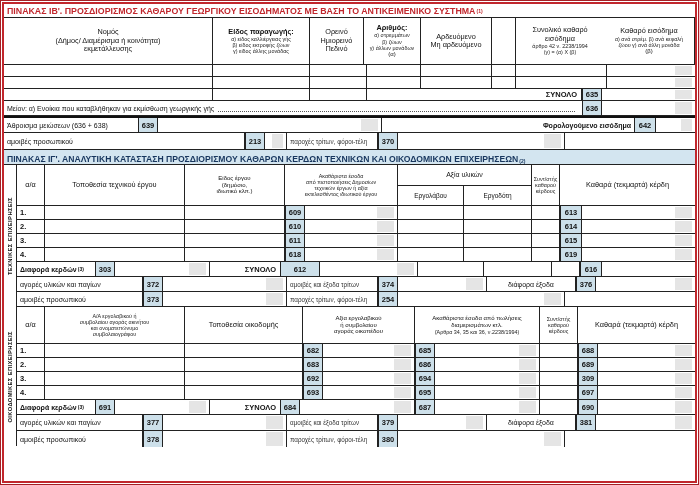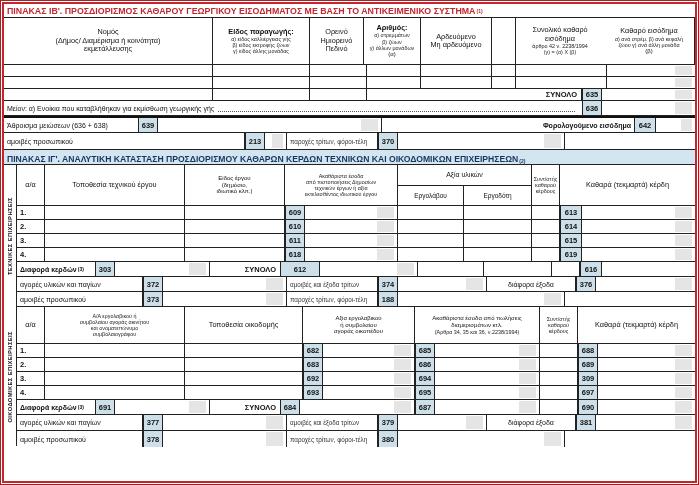--- a/index.html
+++ b/index.html
@@ -316,21 +316,21 @@
                 <span class="tail"></span>
               </div>
         </div>
         <div class="row" style="height:15px">
           <div class="c lbl" style="width:126px">αμοιβές προσωπικού</div>
           <div class="c code" style="width:20px">373</div>
           <div class="c fld" style="width:124px">
                 <span class="tail"></span>
               </div>
           <div class="c lbl sm" style="width:91px">παροχές τρίτων, φόροι-τέλη</div>
-          <div class="c code" style="width:20px">188</div>
+          <div class="c code" style="width:20px">254</div>
           <div class="c fld" style="width:167px">
                 <span class="tail"></span>
               </div>
           <div class="c fld last" style="width:130px"></div>
         </div>
       </div>
     </div>
 
     <div class="sub">
       <div class="strip" style="height:139px">

